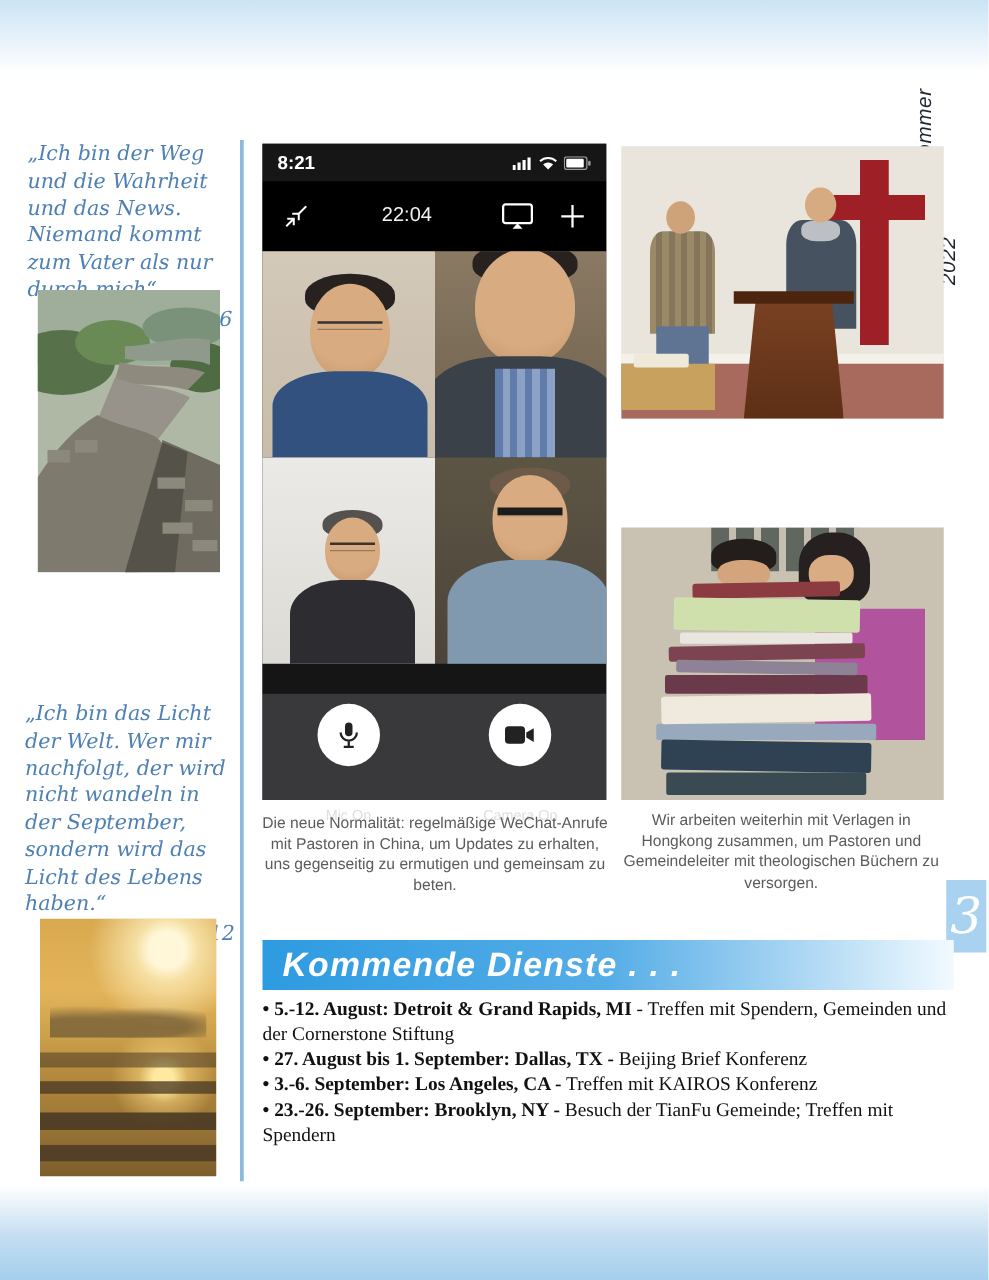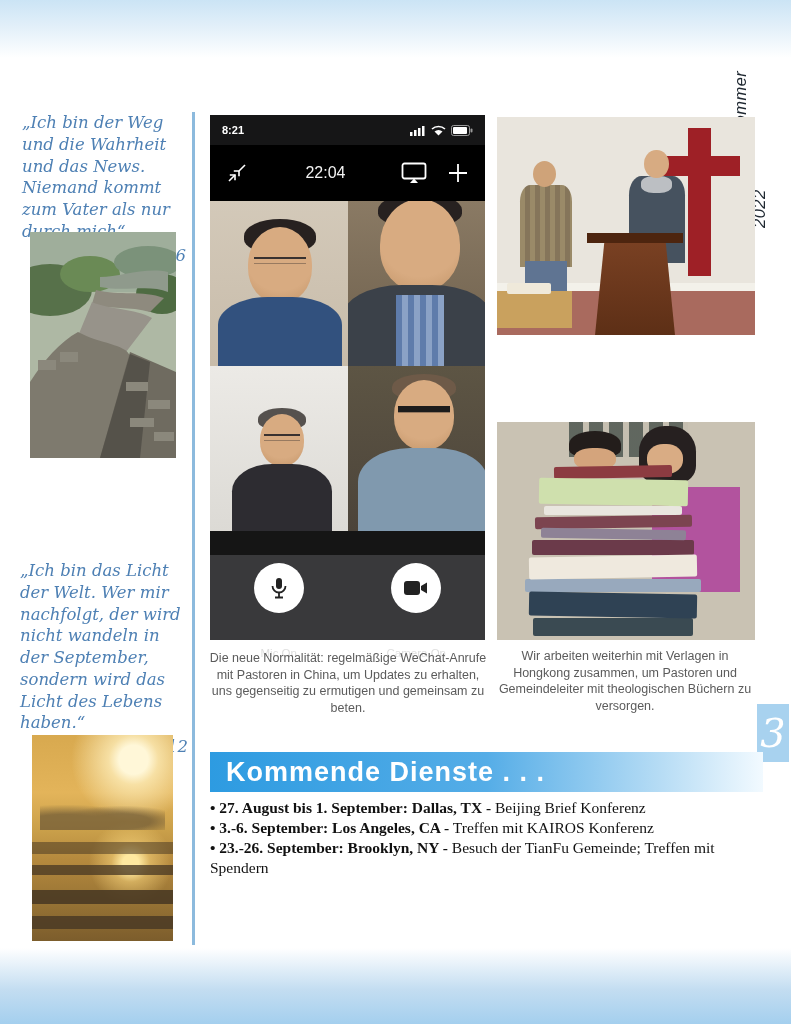--- a/index.html
+++ b/index.html
@@ -51,21 +51,21 @@
   .ph-sunset .trees { position:absolute; left:6%; top:32%; width:88%; height:14%;
     background:radial-gradient(ellipse at 20% 80%, #6b5736 0 30%, rgba(0,0,0,0) 60%),
                radial-gradient(ellipse at 65% 70%, #6b5736 0 26%, rgba(0,0,0,0) 55%);
     opacity:.7; }
 
   
   .phone { position:absolute; left:210px; top:115px; width:275px; height:525px;
     background:#161616; display:flex; flex-direction:column; }
   .statusbar { height:30px; background:#161617; display:flex; align-items:center;
     justify-content:space-between; padding:0 12px; color:#fff; }
-  .statusbar .time { font-size:11px; font-weight:bold; }
+  .statusbar .time { font-size:15px; font-weight:bold; }
   .sticons { display:flex; gap:5px; align-items:center; }
   .navbar { height:56px; background:#000000; display:flex; align-items:center;
     justify-content:space-between; padding:0 14px; color:#fff; }
   .navbar .calltime { font-size:16px; color:#f2f2f2; }
   .navicon { width:26px; height:26px; display:flex; align-items:center; justify-content:center; }
 
   .vgrid { height:330px; display:grid; grid-template-columns:1fr 1fr; grid-template-rows:1fr 1fr; }
   .vcell { position:relative; overflow:hidden; }
   .c1 { background:linear-gradient(180deg,#d3c9b9 0%, #c8bcaa 100%); }
   .c2 { background:linear-gradient(180deg,#8a7a64 0%, #6d5f4c 100%); }
@@ -134,21 +134,21 @@
   .ph-books .man-face { position:absolute; left:30%; top:12%; width:16%; height:10%; border-radius:45%; background:#d4a47c; }
   .ph-books .woman-hair { position:absolute; left:55%; top:2%; width:22%; height:26%; border-radius:45% 45% 30% 30%; background:#262020; }
   .ph-books .woman-face { position:absolute; left:58%; top:10%; width:14%; height:14%; border-radius:45%; background:#d9ac84; }
   .ph-books .woman-top { position:absolute; left:60%; top:30%; width:34%; height:48%; background:#b2539e; border-radius:20% 0 0 0; }
   .ph-books .stack { position:absolute; left:8%; bottom:2%; width:74%; display:flex; flex-direction:column; align-items:center; }
   .ph-books .bk { border-radius:2px; margin-top:1px; }
 
   
   .banner { position:absolute; left:210px; top:752px; width:553px; height:40px;
     background:linear-gradient(90deg,#2d9be1 0%, #55ade7 50%, #b8ddf5 82%, #f2faff 100%);
-    display:flex; align-items:center; }
+    display:flex; align-items:center;font-style:italic; }
   .banner span { color:#ffffff; font-weight:bold; font-size:27px; letter-spacing:1px;
     padding-left:16px; font-family:"Liberation Sans", sans-serif; }
   .events { position:absolute; left:210px; top:798px; width:557px;
     font-family:"Liberation Serif", serif; font-size:15.5px; line-height:1.3; color:#111; }
   .events p { margin:0; }
   .events b { font-weight:bold; }
 </style>
 </head>
 <body>
 
@@ -340,17 +340,18 @@
       <div class="bk" style="width:88%; height:24px; background:#2f4254; transform:rotate(1deg);"></div>
       <div class="bk" style="width:84%; height:18px; background:#3a4a52;"></div>
     </div>
   </div>
   <p class="caption cap-books">Wir arbeiten weiterhin mit Verlagen in Hongkong zusammen, um Pastoren und Gemeindeleiter mit theologischen Büchern zu versorgen.</p>
 
   <div class="banner">
     <span>Kommende Dienste . . .</span>
   </div>
   <div class="events">
+    <p class="event"><b>• 5.-12. August: Detroit &amp; Grand Rapids, MI</b><span> - Treffen mit Spendern, Gemeinden und der Cornerstone Stiftung</span></p>
     <p class="event"><b>• 27. August bis 1. September: Dallas, TX -</b><span> Beijing Brief Konferenz</span></p>
     <p class="event"><b>• 3.-6. September: Los Angeles, CA -</b><span> Treffen mit KAIROS Konferenz</span></p>
     <p class="event"><b>• 23.-26. September: Brooklyn, NY -</b><span> Besuch der TianFu Gemeinde; Treffen mit Spendern</span></p>
   </div>
 </div>
 
 </body></html>

